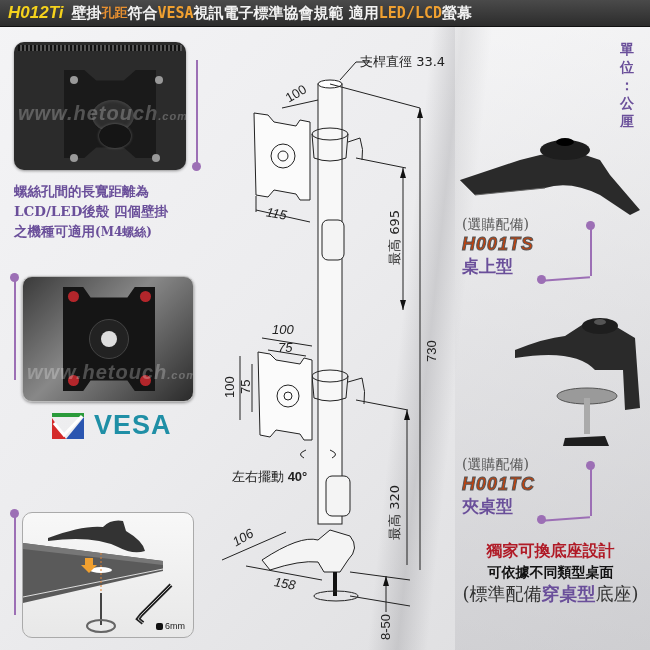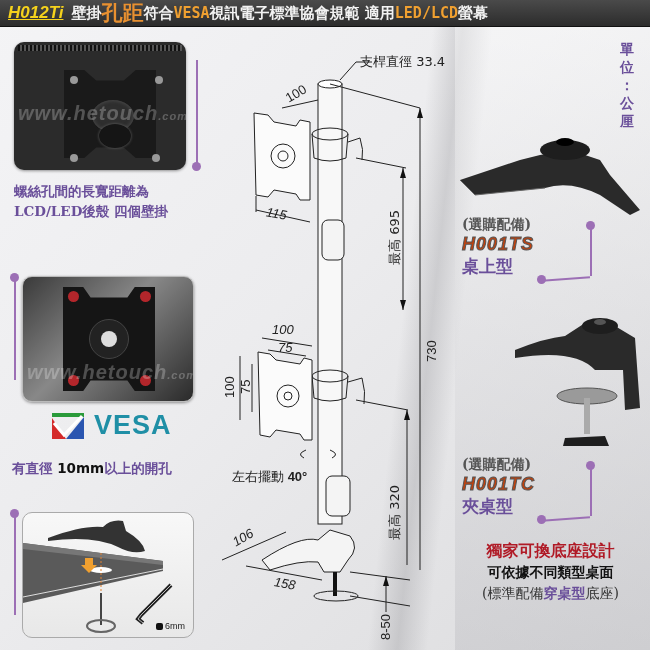--- a/index.html
+++ b/index.html
@@ -8,24 +8,24 @@
     background: linear-gradient(135deg, #f4f4f6 0%, #ececee 45%, #dcdcde 100%);
     font-family: "DejaVu Sans", sans-serif;
   }
   .header {
     position: absolute; left: 0; top: 0; width: 650px; height: 27px;
     background: linear-gradient(#4a4a4a, #2c2c2c);
     display: flex; align-items: center; padding-left: 8px;
     white-space: nowrap; overflow: hidden;
     border-bottom: 1px solid #111;
   }
-  .hdr-model { color: #f5d21c; font-weight: bold; font-style: italic; font-size: 17px; font-family: "Liberation Sans", sans-serif; margin-right: 8px; text-decoration: underline; }
+  .hdr-model { color: #f5d21c; font-weight: bold; font-style: italic; font-size: 17px; font-family: "Liberation Sans", sans-serif; margin-right: 8px; }
   .hdr-w { color: #f2f2f2; font-size: 15px; font-weight: bold; font-family: "DejaVu Serif", serif; }
   .hdr-o { color: #f0a030; font-size: 15px; font-weight: bold; font-family: "DejaVu Sans Mono", monospace; }
-  .hdr-oc { color: #e89030; font-size: 21px; font-weight: bold; font-family: Liberation Sans, sans-serif; }
+  .hdr-oc { color: #e89030; font-size: 13px; font-weight: bold; font-family: Liberation Sans, sans-serif; }
 
   .pole-band {
     position: absolute; left: 400px; top: 27px; width: 60px; height: 623px;
     background: linear-gradient(90deg, rgba(0,0,0,0.0), rgba(120,120,125,0.25), rgba(0,0,0,0.0));
     transform: skewX(-6deg);
   }
   .right-shade {
     position: absolute; left: 455px; top: 27px; width: 195px; height: 623px;
     background: linear-gradient(180deg, rgba(255,255,255,0.4), rgba(180,180,185,0.35));
   }
@@ -65,28 +65,28 @@
   .install-box {
     position: absolute; left: 22px; top: 512px; width: 172px; height: 126px;
     border: 1px solid #aaa; border-radius: 10px; background: linear-gradient(#f8f8f8, #e8e8e8); overflow: hidden;
   }
   .hex-label { position: absolute; right: 8px; bottom: 6px; font-size: 9px; color: #222; font-family: "Liberation Sans", sans-serif; text-align: right; }
   .hex-label .hex { display: inline-block; width: 7px; height: 7px; background: #111; border-radius: 2px; margin-right: 2px; vertical-align: -1px; }
 
   .unit-label { position: absolute; left: 617px; top: 40px; width: 20px; color: #6a4f9a; font-family: "DejaVu Serif", serif; font-size: 14px; line-height: 18px; text-align: center; font-weight: bold; }
 
   .opt-label { position: absolute; font-family: "DejaVu Serif", serif; }
-  .opt-label .paren { font-size: 14px; color: #555; font-weight: bold; }
+  .opt-label .paren { font-size: 14px; color: #555; font-weight: normal; }
   .opt-label .model { font-family: "Liberation Sans", sans-serif; font-style: italic; font-weight: bold; font-size: 18px; color: #c2410c; -webkit-text-stroke: 1px #555; letter-spacing: 1px; }
   .opt-label .type { font-family: "DejaVu Sans", sans-serif; font-weight: bold; font-size: 17px; color: #6a4f9a; }
 
   .promo { position: absolute; left: 458px; top: 540px; width: 185px; text-align: center; font-family: "DejaVu Serif", serif; font-weight: bold; }
   .promo .t1 { color: #b01a26; font-size: 16px; line-height: 22px; }
   .promo .t2 { color: #111; font-size: 14px; line-height: 21px; }
-  .promo .t4 { color: #333; font-size: 14px; line-height: 21px; font-weight: normal; }
+  .promo .t4 { color: #333; font-size: 18px; line-height: 21px; font-weight: normal; }
   .promo .t4 .hl { color: #6a4f9a; font-weight: bold; }
 
   .dim { position: absolute; font-family: "Liberation Sans", sans-serif; font-size: 13px; color: #222; white-space: nowrap; }
   .dim-v { transform: rotate(-90deg); transform-origin: left top; }
   .dim-cjk { font-family: "DejaVu Sans", sans-serif; }
   svg.drawing { position: absolute; left: 0; top: 0; }
 </style>
 </head>
 <body>
 
@@ -114,20 +114,21 @@
   <div style="position:absolute;left:78px;top:58px;width:42px;height:32px;border-radius:50%;background:#2e2e2e;box-shadow:inset 0 0 4px #555;"></div>
   <div style="position:absolute;left:85px;top:82px;width:32px;height:24px;border-radius:50%;background:#151515;box-shadow:0 0 3px #666;"></div>
   <div class="watermark" style="top:60px;"><span>www.hetouch</span><small>.com</small></div>
 </div>
 <div class="connector" style="left:196px;top:60px;height:103px;"></div>
 <div class="dot" style="left:192px;top:162px;"></div>
 
 <div class="desc1">
   <div>螺絲孔間的長寬距離為</div>
   <div>LCD/LED後殼 四個壁掛</div>
+  <div><span>之機種可適用</span><span style="font-size:12px;">(M4螺絲)</span></div>
 </div>
 
 <div class="dot" style="left:10px;top:273px;"></div>
 <div class="connector" style="left:14px;top:280px;height:100px;"></div>
 <div class="photo-box photo2">
   <div class="vesa-plate" style="left:40px;top:10px;width:92px;height:104px;clip-path:polygon(0 0,22% 0,30% 10%,70% 10%,78% 0,100% 0,100% 100%,78% 100%,70% 90%,30% 90%,22% 100%,0 100%);background:#151515;"></div>
   <div class="screw" style="left:45px;top:14px;width:11px;height:11px;background:#b3262b;"></div>
   <div class="screw" style="left:117px;top:14px;width:11px;height:11px;background:#b3262b;"></div>
   <div class="screw" style="left:45px;top:98px;width:11px;height:11px;background:#b3262b;"></div>
   <div class="screw" style="left:117px;top:98px;width:11px;height:11px;background:#b3262b;"></div>
@@ -142,21 +143,20 @@
       <polygon points="0,0 32,0 32,4 0,4" fill="#2a9a3a"></polygon>
       <polygon points="0,5 14,26 0,26" fill="#d42a2a"></polygon>
       <polygon points="14,26 32,4 32,26" fill="#2a55b0"></polygon>
       <polyline points="2,10 12,22 30,3" fill="none" stroke="#fff" stroke-width="3"></polyline>
     </svg>
   </div>
   <span class="txt">VESA</span>
 </div>
 
 <div class="desc2">
-  <div><span>有直徑 </span><span class="blk">10mm</span><span>以上的開孔</span></div>
 </div>
 
 <div class="dot" style="left:10px;top:509px;"></div>
 <div class="connector" style="left:14px;top:515px;height:100px;"></div>
 <div class="install-box">
   <svg width="172" height="126" viewBox="0 0 172 126">
     <polygon points="0,30 140,48 140,58 0,90" fill="#5a5a5a"></polygon>
     <polygon points="0,30 140,48 140,52 0,36" fill="#777"></polygon>
     <line x1="0" y1="84" x2="140" y2="56" stroke="#ddd" stroke-width="1"></line>
     <ellipse cx="78" cy="57" rx="11" ry="3" fill="#fff"></ellipse>

